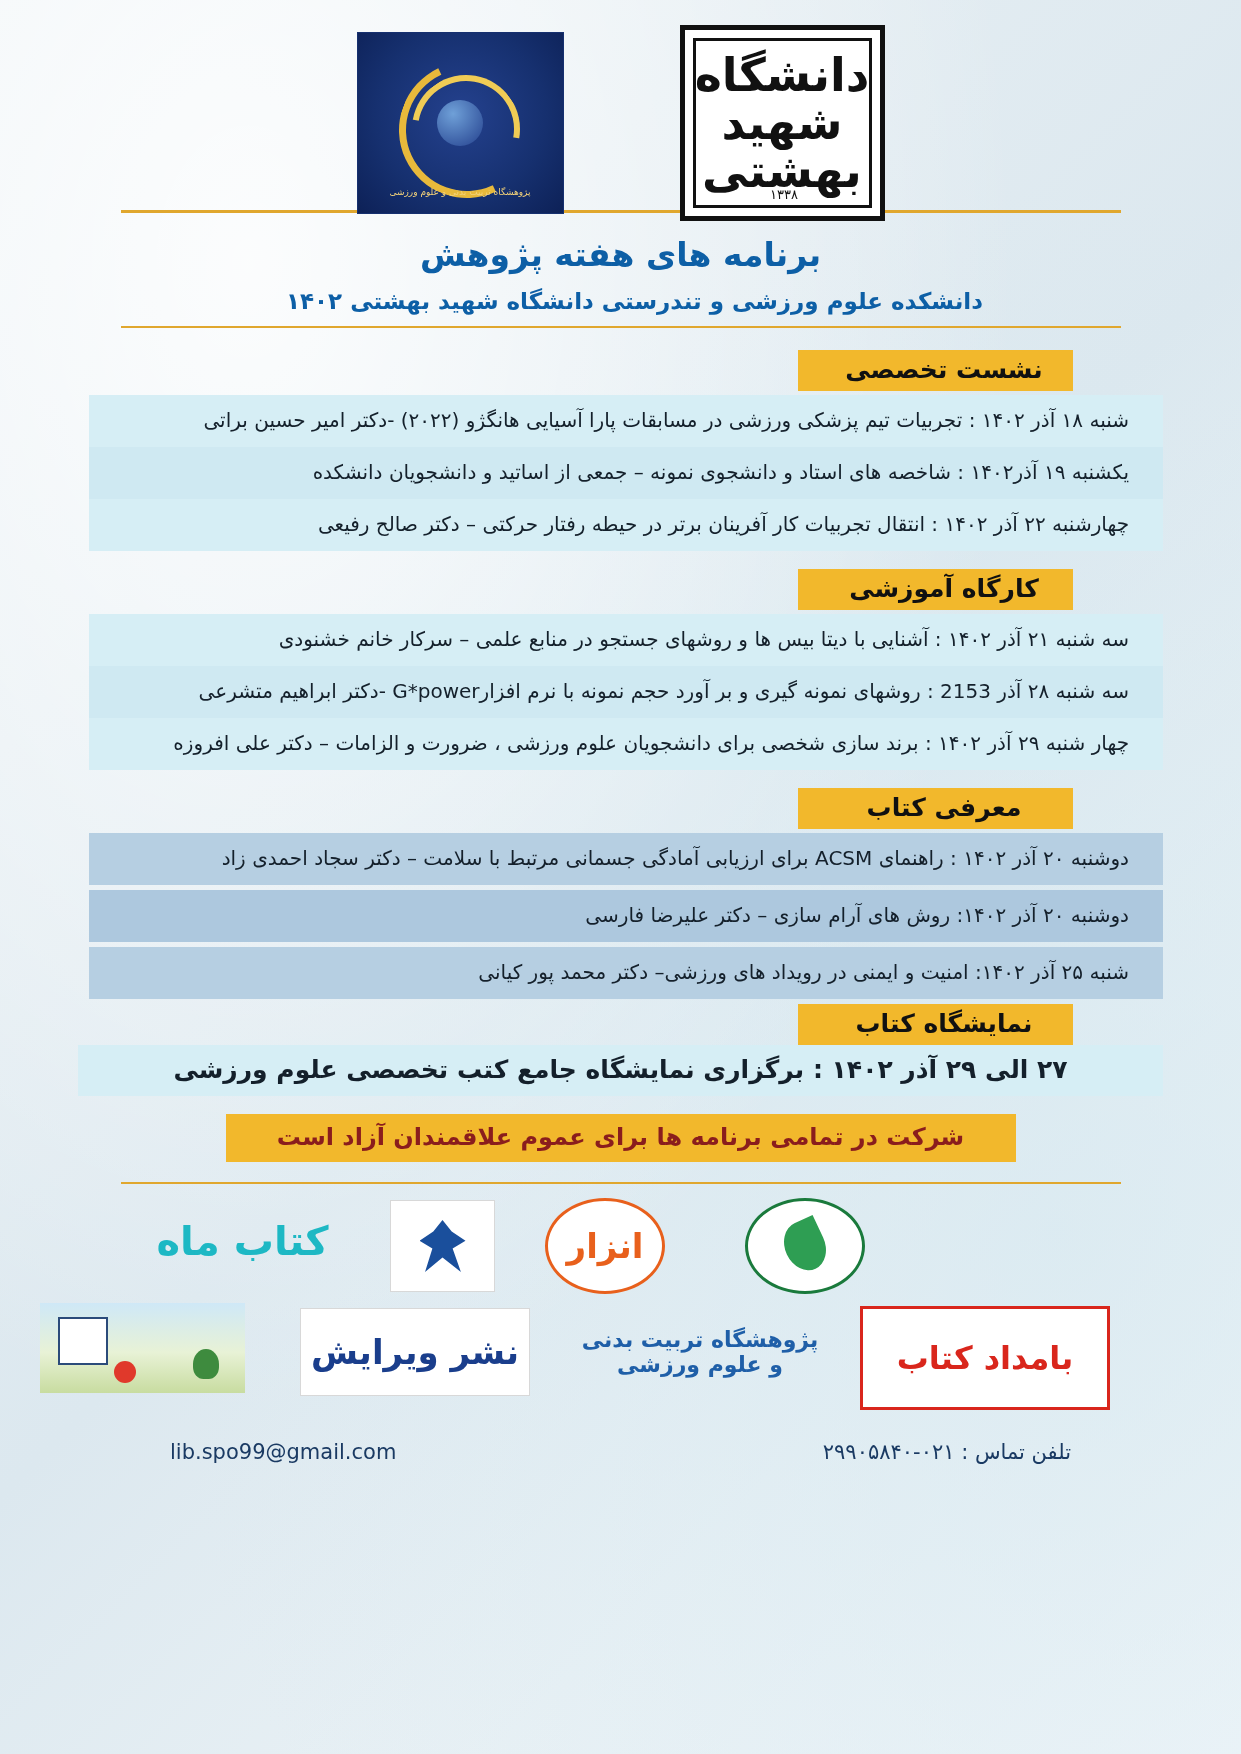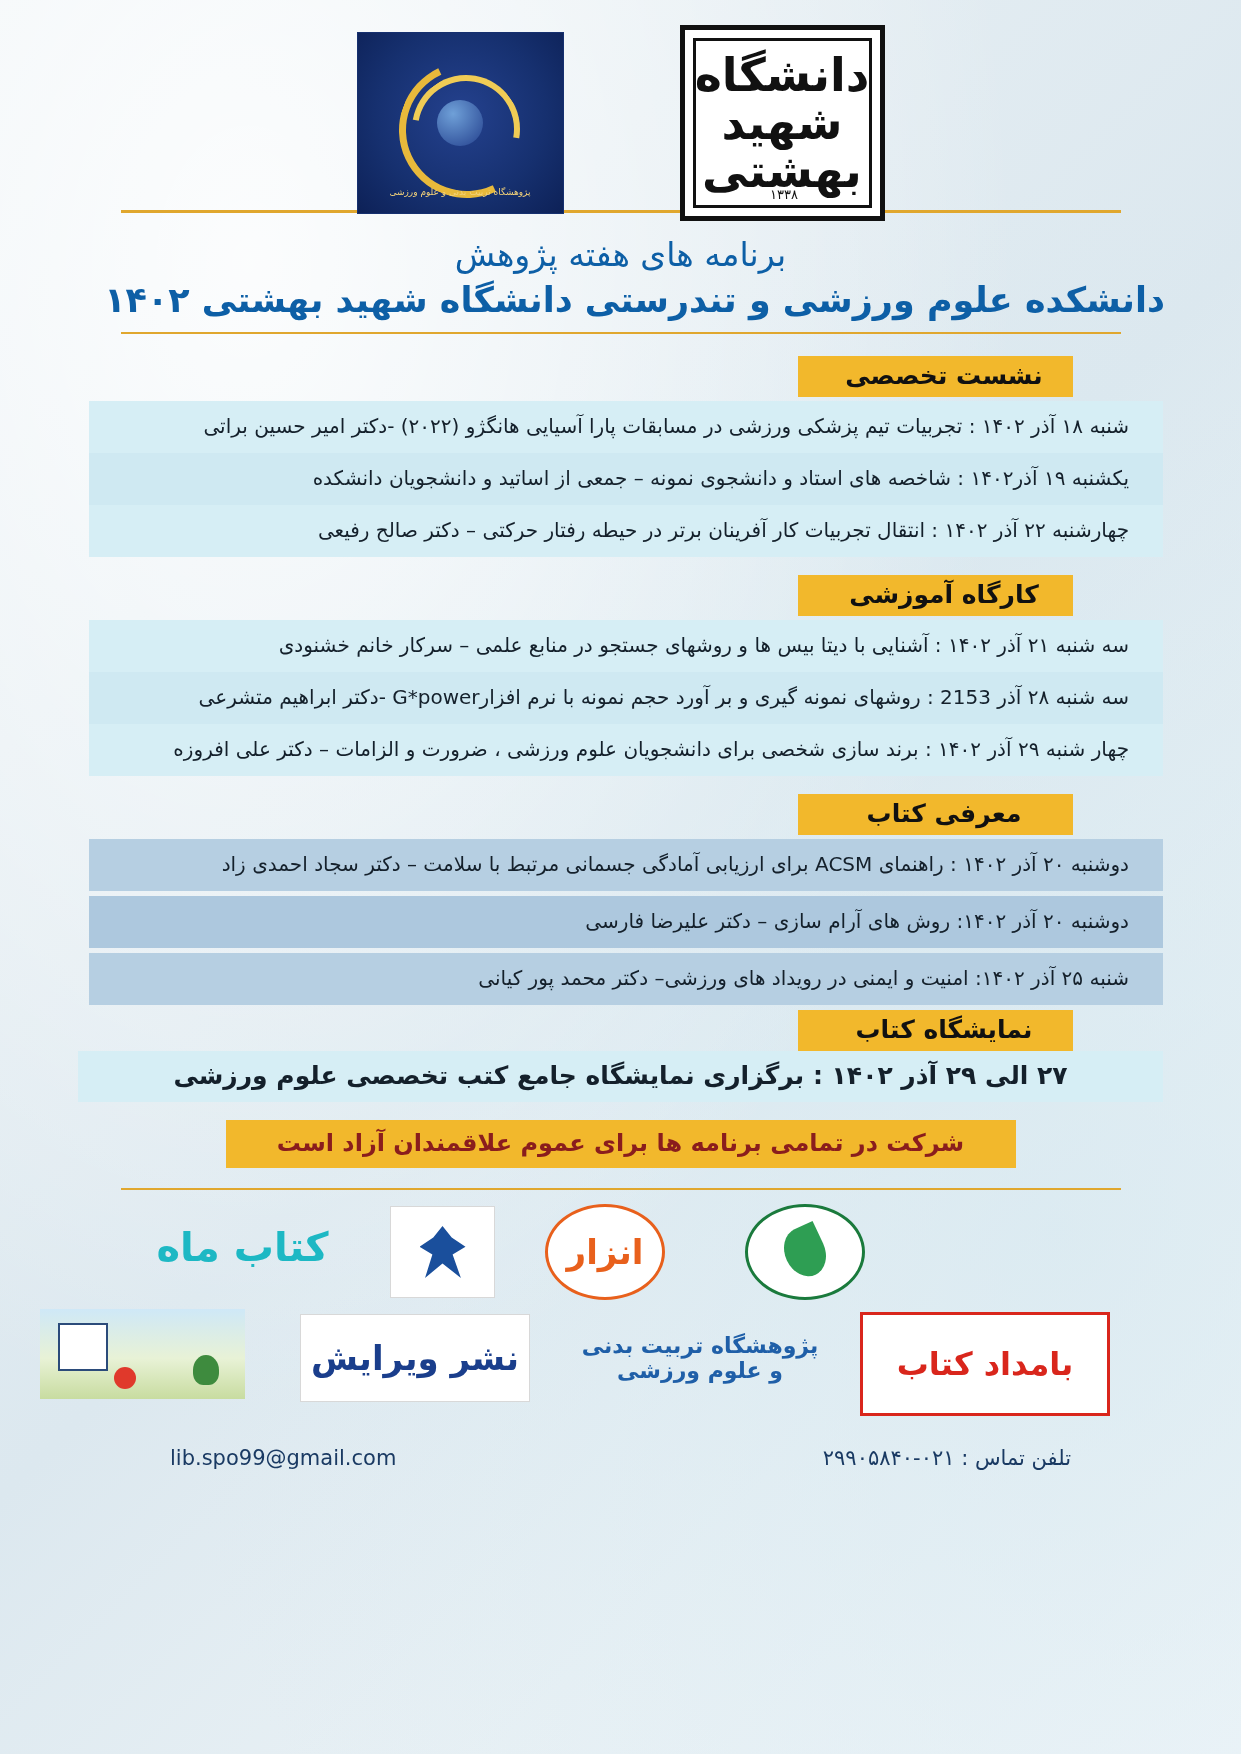--- a/index.html
+++ b/index.html
@@ -141,26 +141,26 @@
   .rule.thin { height: 2px; }
 
   
   .title-block {
     text-align: center;
     padding: 22px 0 12px 0;
   }
   .title-line1 {
     color: #0d5fa6;
     font-size: 33px;
-    font-weight: normal;
-    margin-bottom: 6px;
+    font-weight: bold;
+    margin-bottom: 14px;
   }
   .title-line2 {
     color: #0d5fa6;
-    font-size: 35px;
+    font-size: 23px;
     font-weight: bold;
     margin-left: 28px;
   }
 
   
   .section { margin: 0 auto; width: 1085px; }
   .section-header {
     background: #f2b82c;
     color: #111;
     font-size: 25px;

